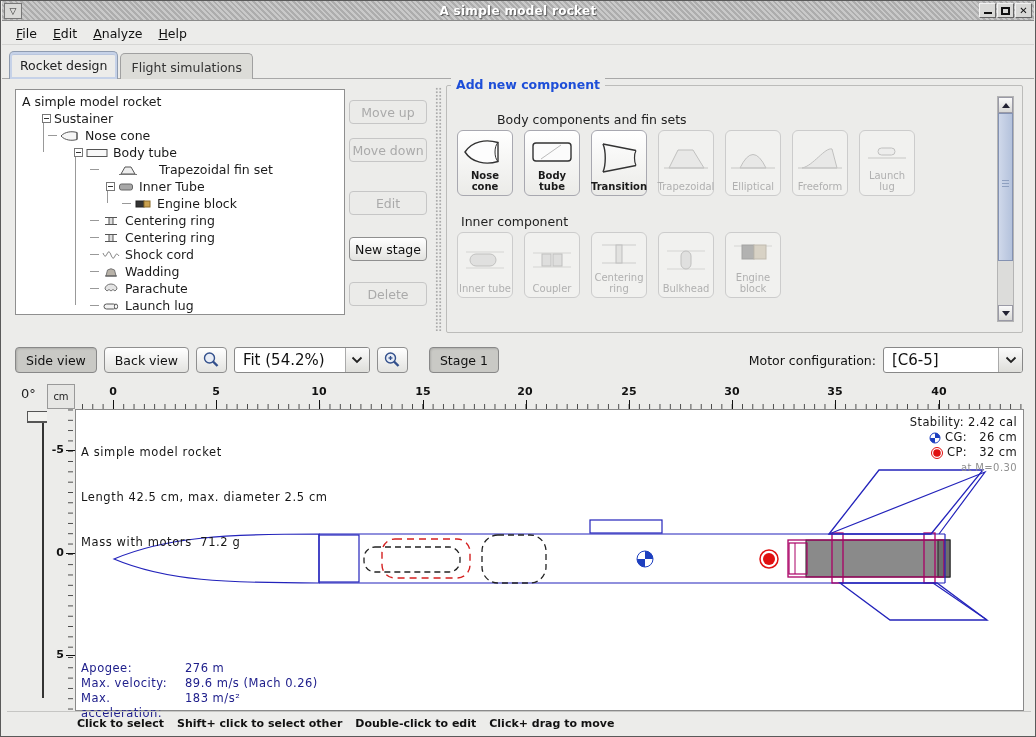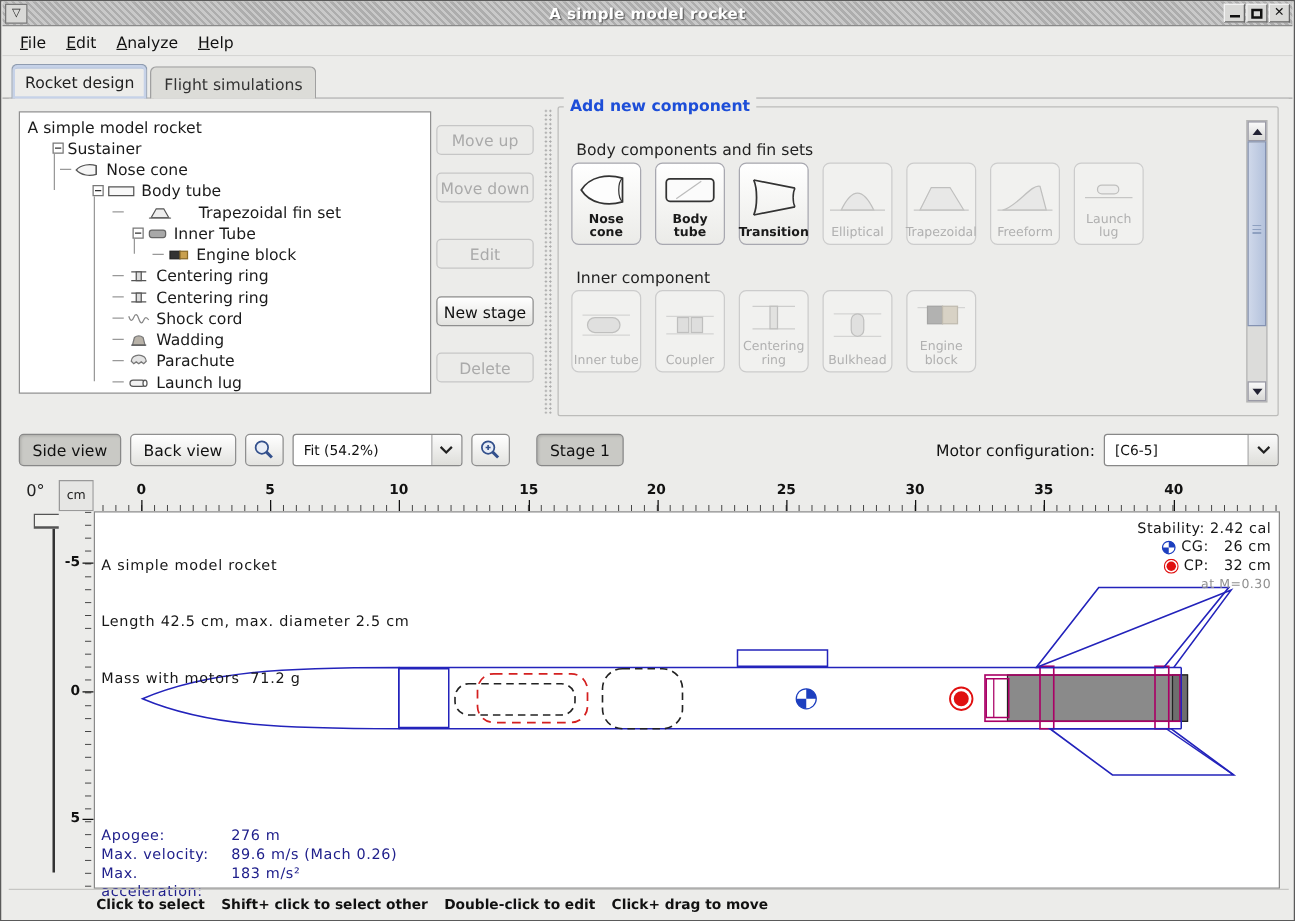--- a/index.html
+++ b/index.html
@@ -83,21 +83,21 @@
 
   
   #toolbar { position:absolute; left:6px; top:337px; width:1024px; height:44px; display:flex;
     align-items:center; padding:0 8px; gap:7px; }
   .tb-btn { height:26px; border-radius:4px; font-size:12.5px; display:flex; align-items:center;
     justify-content:center; padding:0 10px; background:linear-gradient(#ffffff,#e3e3e0);
     border:1px solid #8f8f8f; color:#111; }
   .tb-btn.pressed { background:#c9c9c5; border:1px solid #888; box-shadow:inset 1px 1px 2px #00000022; }
   .icon-btn { width:31px; padding:0; }
   .combo { display:flex; height:26px; border:1px solid #888; border-radius:3px; background:#fff; overflow:hidden; }
-  .combo-text { display:flex; align-items:center; padding:0 8px; font-size:11px; color:#111; flex:1; }
+  .combo-text { display:flex; align-items:center; padding:0 8px; font-size:15px; color:#111; flex:1; }
   .combo-btn { width:24px; border-left:1px solid #aaa; background:linear-gradient(#fbfbfb,#dededa);
     display:flex; align-items:center; justify-content:center; }
   #zoom-combo { width:136px; }
   #motor-combo { width:140px; }
   #motor-label { margin-left:auto; font-size:12.5px; color:#111; }
 
   
   #canvas-region { position:absolute; left:6px; top:381px; width:1024px; height:329px; background:#ececea; }
   #angle-label { position:absolute; left:14px; top:4px; font-size:13px; color:#222; }
   #rot-track { position:absolute; left:35px; top:34px; width:2px; height:282px; background:#333; }
@@ -268,21 +268,21 @@
     <div class="side-btn btn-disabled" style="top:21px;">Move up</div>
     <div class="side-btn btn-disabled" style="top:59px;">Move down</div>
     <div class="side-btn btn-disabled" style="top:112px;">Edit</div>
     <div class="side-btn btn-enabled" style="top:158px;">New stage</div>
     <div class="side-btn btn-disabled" style="top:203px;">Delete</div>
 
     <div id="divider"></div>
 
     <div id="groupbox">
       <div id="groupbox-legend">Add new component</div>
-      <div class="section-label" style="top:26px;">Body components and fin sets</div>
+      <div class="section-label" style="top:26px;margin-left:36px;">Body components and fin sets</div>
 
       <div class="comp-row" style="top:44px;">
         <div class="comp-btn enabled">
           <svg width="46" height="34" viewBox="0 0 46 34">
               <path d="M3 17 C10 6 24 4 36 7.5 L36 26.5 C24 30 10 28 3 17 Z" fill="#fdfdfd" stroke="#333" stroke-width="1.4"></path>
               <path d="M36 7.5 C32 11 32 23 36 26.5" fill="none" stroke="#333"></path>
             </svg>
           <span class="comp-label">Nose cone</span>
         </div>
         <div class="comp-btn enabled">
@@ -295,31 +295,31 @@
         <div class="comp-btn enabled">
           <svg width="46" height="34" viewBox="0 0 46 34">
               <path d="M7 3 C10 10 10 24 7 31" fill="none" stroke="#333" stroke-width="1.4"></path>
               <path d="M7 3 C22 6 32 8 40 9.5 M7 31 C22 28 32 26 40 24.5" fill="none" stroke="#333" stroke-width="1.4"></path>
               <path d="M40 9.5 C38 13 38 21 40 24.5" fill="none" stroke="#333" stroke-width="1.2"></path>
             </svg>
           <span class="comp-label">Transition</span>
         </div>
         <div class="comp-btn disabled">
           <svg width="46" height="34" viewBox="0 0 46 34">
+              <polygon points="6,27 15,9 30,9 41,27" fill="#dcdcdc" stroke="#777"></polygon>
+              <line x1="1" y1="27" x2="45" y2="27" stroke="#888"></line>
+            </svg>
+          <span class="comp-label">Trapezoidal</span>
+        </div>
+        <div class="comp-btn disabled">
+          <svg width="46" height="34" viewBox="0 0 46 34">
               <path d="M10 27 Q23 0 36 27 Z" fill="#dcdcdc" stroke="#777"></path>
               <line x1="1" y1="27" x2="45" y2="27" stroke="#888"></line>
             </svg>
           <span class="comp-label">Elliptical</span>
-        </div>
-        <div class="comp-btn disabled">
-          <svg width="46" height="34" viewBox="0 0 46 34">
-              <polygon points="6,27 15,9 30,9 41,27" fill="#dcdcdc" stroke="#777"></polygon>
-              <line x1="1" y1="27" x2="45" y2="27" stroke="#888"></line>
-            </svg>
-          <span class="comp-label">Trapezoidal</span>
         </div>
         <div class="comp-btn disabled">
           <svg width="46" height="34" viewBox="0 0 46 34">
               <path d="M5 27 C16 25 28 6 35 8 L40 27 Z" fill="#dcdcdc" stroke="#777"></path>
               <line x1="1" y1="27" x2="45" y2="27" stroke="#888"></line>
             </svg>
           <span class="comp-label">Freeform</span>
         </div>
         <div class="comp-btn disabled">
           <svg width="46" height="34" viewBox="0 0 46 34">

